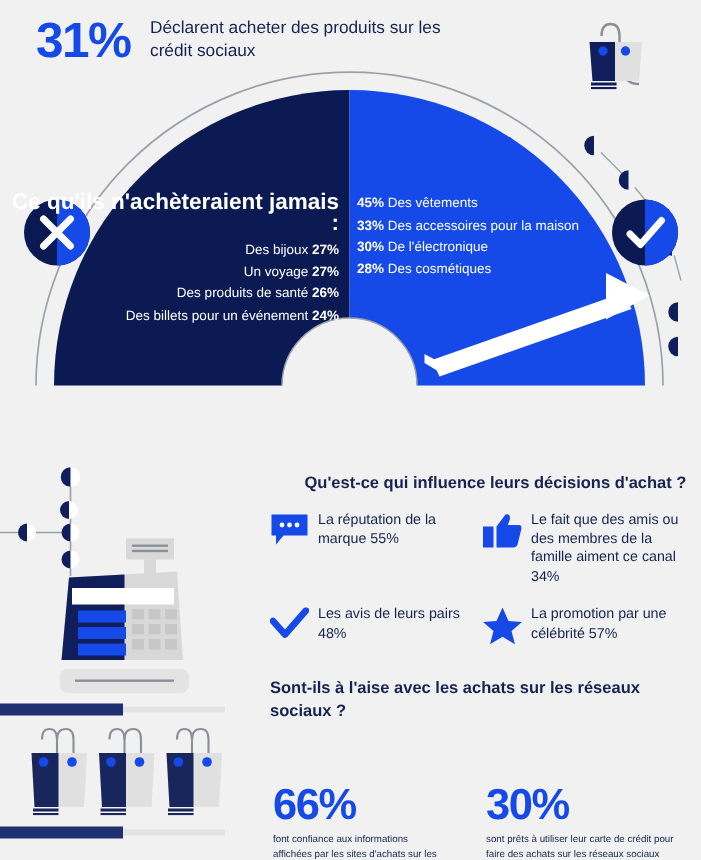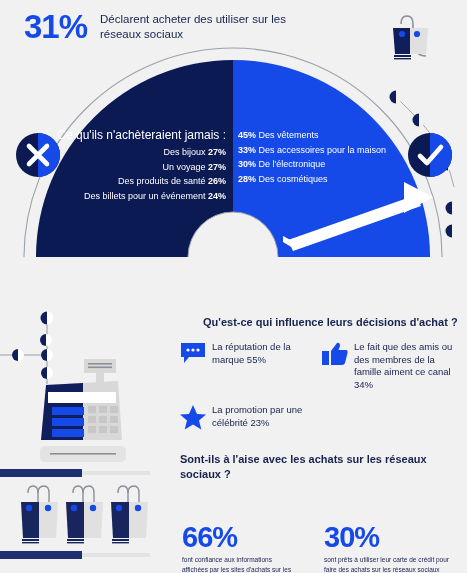--- a/index.html
+++ b/index.html
@@ -70,22 +70,22 @@
     width: 232px;
     text-align: right;
     padding-right: 6px;
   }
   .col-right {
     width: 235px;
     text-align: left;
     padding-left: 6px;
   }
   .col-head {
-    font-size: 12px;
-    font-weight: normal;
+    font-size: 15px;
+    font-weight: bold;
     color: #ffffff;
     line-height: 14px;
     margin-bottom: 3px;
   }
   .li {
     font-size: 9px;
     color: #ffffff;
     line-height: 14.5px;
     white-space: nowrap;
   }
@@ -169,21 +169,21 @@
     margin-top: 2px;
     width: 110px;
   }
   .bs-cell.wide .bs-cap { width: 138px; }
 </style>
 </head>
 <body>
 
 <div id="header">
   <div id="stat-31">31%</div>
-  <div id="header-text">Déclarent acheter des utiliser sur les réseaux sociaux</div>
+  <div id="header-text">Déclarent acheter des produits sur les crédit sociaux</div>
 </div>
 
 <svg id="bag-top" viewBox="0 0 46 55">
   <path d="M13 10 Q13 2 19 2 Q25 2 25 10 L25 20" fill="none" stroke="#8a8f99" stroke-width="1.6"></path>
   <path d="M27 18 L27 30 Q27 42 38 42" fill="none" stroke="#8a8f99" stroke-width="1.6"></path>
   <path d="M22 14 L40 14 L38 40 L22 40 Z" fill="#e0e0e0"></path>
   <path d="M5 14 L22 14 L22 40 L7 40 Z" fill="#101f5c"></path>
   <rect x="6" y="41" width="17" height="2" fill="#101f5c"></rect>
   <rect x="6" y="44" width="17" height="1.4" fill="#101f5c"></rect>
   <circle cx="14" cy="20" r="3.1" fill="#1549e8"></circle>
@@ -415,28 +415,36 @@
   <div class="inf-cell">
     <div class="inf-icon">
       <svg width="26" height="24" viewBox="0 0 26 24">
         <rect x="0" y="9" width="7" height="14" fill="#1549e8"></rect>
         <path d="M9 23 L9 9 L15 1 Q18 0 18 4 L16.5 8 L24 8 Q26 8 25.5 11 L23 21 Q22.4 23 20 23 Z" fill="#1549e8"></path>
       </svg>
     </div>
     <div class="inf-txt">Le fait que des amis ou des membres de la famille aiment ce canal 34%</div>
   </div>
 
+  <div class="inf-cell">
+    <div class="inf-icon">
+      <svg width="26" height="22" viewBox="0 0 26 22">
+        <path d="M2 9 L10 18 L24 2" stroke="#1549e8" stroke-width="4.4" fill="none" stroke-linecap="round" stroke-linejoin="round"></path>
+      </svg>
+    </div>
+    <div class="inf-txt">Les avis de leurs pairs  48%</div>
+  </div>
 
   <div class="inf-cell">
     <div class="inf-icon">
       <svg width="26" height="25" viewBox="0 0 26 25">
         <polygon points="13,0 17,9 26,9.6 19,15.6 21.3,24.5 13,19.5 4.7,24.5 7,15.6 0,9.6 9,9" fill="#1549e8"></polygon>
       </svg>
     </div>
-    <div class="inf-txt">La promotion par une célébrité  23%</div>
+    <div class="inf-txt">La promotion par une célébrité  57%</div>
   </div>
 </div>
 
 <div id="q2-title">Sont-ils à l'aise avec les achats sur les réseaux sociaux ?</div>
 
 <div id="bigstats">
   <div class="bs-cell">
     <div class="bs-num">66%</div>
     <div class="bs-cap">font confiance aux informations affichées par les sites d'achats sur les réseaux sociaux</div>
   </div>

